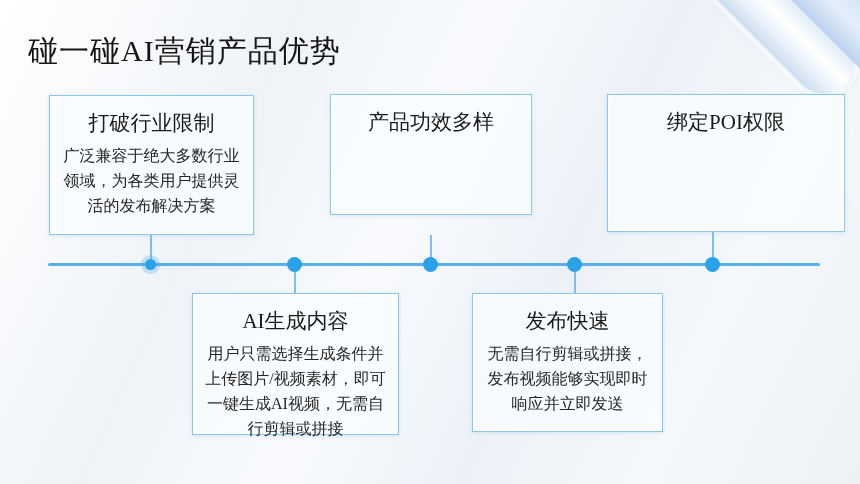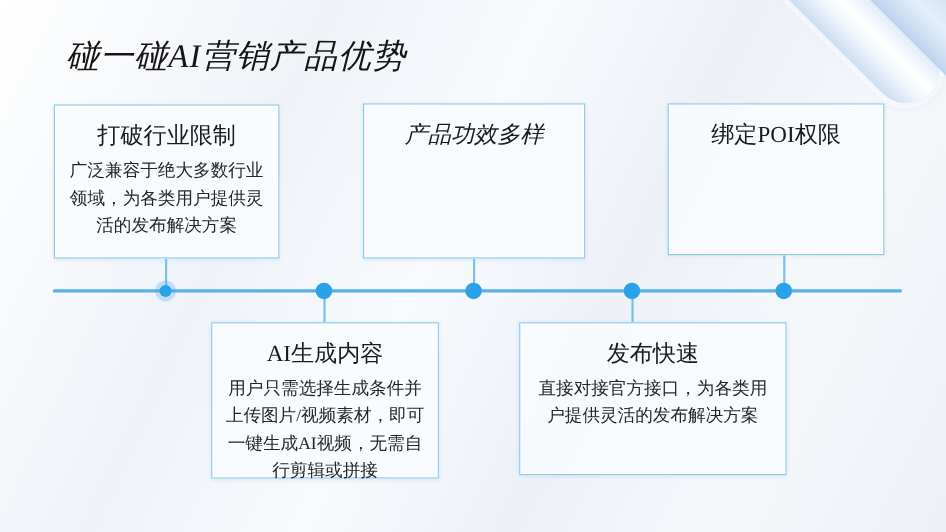--- a/index.html
+++ b/index.html
@@ -17,40 +17,39 @@
     left:730px; top:-120px; width:60px; height:240px; border-radius:30px;
     background:linear-gradient(90deg,rgba(200,218,240,0.90) 0%,rgba(238,245,252,0.95) 32%,#ffffff 55%,rgba(210,227,245,0.92) 100%);
     box-shadow:0 0 0 5px rgba(255,255,255,0.55), 0 2px 10px rgba(170,200,230,0.45);
   }
   .deco-2 {
     left:844px; top:-80px; width:62px; height:240px; border-radius:31px;
     background:linear-gradient(90deg,rgba(185,208,236,0.90) 0%,rgba(226,238,250,0.92) 45%,rgba(200,220,242,0.88) 100%);
   }
 
   .title {
-    position:absolute; left:60px; top:31px; margin:0;
+    position:absolute; left:28px; top:31px; margin:0;
     font-size:30px; font-weight:400; letter-spacing:1px; color:#151515;
     white-space:nowrap;
-    font-style:italic;
   }
 
   .card {
     position:absolute; box-sizing:border-box;
     border:1px solid #8cc7e8; background:rgba(249,252,255,0.78);
     box-shadow:inset 0 0 0 1px rgba(255,255,255,0.85), 0 1px 4px rgba(150,200,235,0.35);
     text-align:center; padding:13px 10px 0;
   }
   .card-title { font-size:21px; line-height:28px; color:#1a1a1a; margin:0 0 6px; }
   .card-body  { font-size:16px; line-height:25px; color:#262626; }
 
   .card-1 { left:49px;  top:95px;  width:205px; height:140px; }
   .card-2 { left:192px; top:293px; width:207px; height:142px; }
-  .card-3 { left:330px; top:94px;  width:202px; height:141px;font-style:italic; }
-  .card-4 { left:472px; top:293px; width:243px; height:139px; }
-  .card-5 { left:607px; top:94px;  width:197px; height:138px; }
+  .card-3 { left:330px; top:94px;  width:202px; height:121px; }
+  .card-4 { left:472px; top:293px; width:191px; height:139px; }
+  .card-5 { left:607px; top:94px;  width:238px; height:138px; }
 
   
   .tl-line {
     position:absolute; left:48px; top:263px; width:772px; height:3px;
     background:#58b0ea; border-radius:2px;
   }
   .connector { position:absolute; width:2px; background:#79c0ec; }
   .conn-1 { left:150px; top:235px; height:28px; }
   .conn-2 { left:294px; top:266px; height:27px; }
   .conn-3 { left:430px; top:235px; height:28px; }
@@ -95,20 +94,20 @@
     <div class="card-title">打破行业限制</div>
     <div class="card-body">广泛兼容于绝大多数行业领域，为各类用户提供灵活的发布解决方案</div>
   </div>
 
   <div class="card card-3">
     <div class="card-title">产品功效多样</div>
   </div>
 
   <div class="card card-4">
     <div class="card-title">发布快速</div>
-    <div class="card-body">直接对接官方接口，为各类用户提供灵活的发布解决方案</div>
+    <div class="card-body">无需自行剪辑或拼接，发布视频能够实现即时响应并立即发送</div>
   </div>
 
   <div class="card card-5">
     <div class="card-title">绑定POI权限</div>
   </div>
 
 </div>
 
 </body></html>

